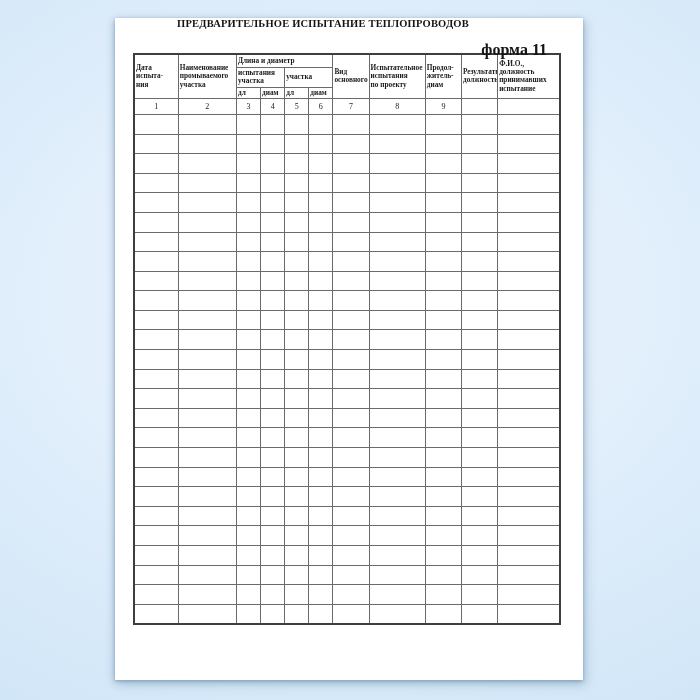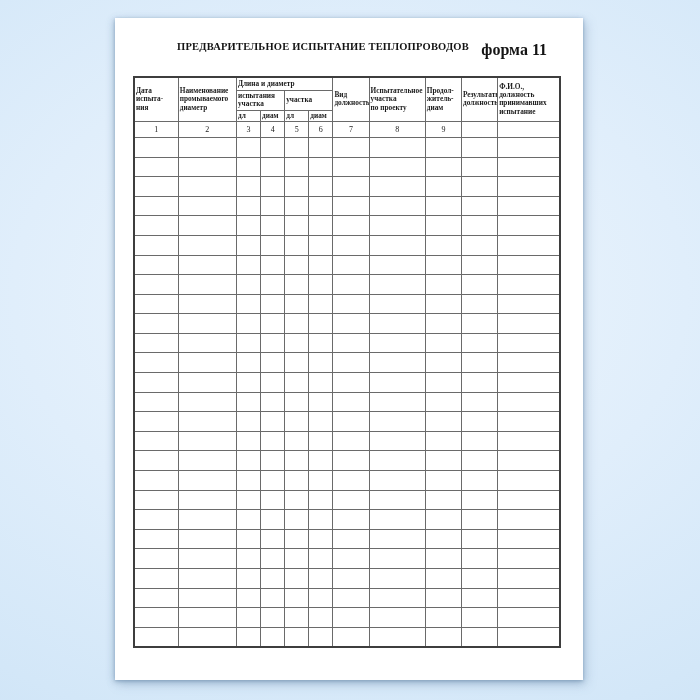--- a/index.html
+++ b/index.html
@@ -16,21 +16,20 @@
   .page {
     position: absolute;
     left: 115px; top: 18px;
     width: 468px; height: 662px;
     background: #ffffff;
     box-shadow: 0 1px 3px rgba(104,136,168,.55), 3px 4px 10px rgba(104,136,168,.35), -2px 2px 7px rgba(104,136,168,.30);
     box-sizing: border-box;
   }
   .title-row {
     position: relative;
-    padding-top: 23px;
     height: 14px;
   }
   .doc-title {
     text-align: center;
     font-size: 10.5px;
     font-weight: bold;
     letter-spacing: .2px;
     color: #141414;
     white-space: nowrap;
     
@@ -104,26 +103,26 @@
           <col style="width:36px">
         <col style="width:62px">
       </colgroup>
       <thead>
         <tr class="row-group-top">
           <th rowspan="3">Дата
 испыта-
 ния</th>
           <th rowspan="3">Наименование
 промываемого
-диаметр</th>
+участка</th>
           <th colspan="4">Длина и диаметр</th>
           <th rowspan="3">Вид
-должность</th>
+основного</th>
           <th rowspan="3">Испытательное
-участка
+испытания
 по проекту</th>
           <th rowspan="3">Продол-
 житель-
 диам</th>
           <th rowspan="3">Результаты
 должность</th>
           <th rowspan="3">Ф.И.О.,
 должность
 принимавших
 испытание</th>

